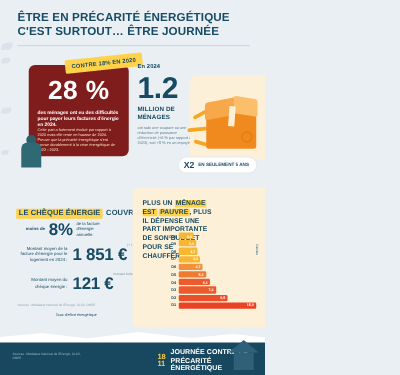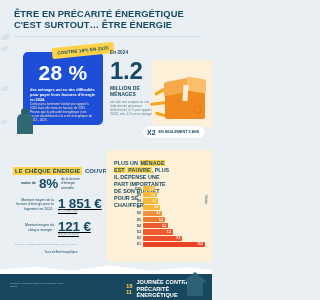--- a/index.html
+++ b/index.html
@@ -22,21 +22,21 @@
   .title{
     position:absolute;left:14px;top:9px;width:190px;
     color:#174a63;font-weight:bold;font-size:9.3px;line-height:11.4px;
     letter-spacing:.1px;
   }
   .rule{position:absolute;left:14px;top:36px;width:186px;height:1px;background:#cfd9e1;}
 
   
   .card-orange{
     position:absolute;left:23px;top:52px;width:80px;height:73px;
-    background:#1d4ed8;border-radius:5px;
+    background:#7f1d1d;border-radius:5px;
   }
   .ribbon{
     position:absolute;left:52px;top:45px;width:62px;height:11px;
     background:#ffd24a;border-radius:1.5px;
     transform:rotate(-6deg);
     display:flex;align-items:center;justify-content:center;
   }
   .ribbon span{
     color:#174a63;font-weight:bold;font-size:4.6px;letter-spacing:.15px;
     white-space:nowrap;
@@ -106,21 +106,21 @@
   .srow .tail{color:#174a63;font-size:3.4px;line-height:4.2px;}
   .srow .tiny{color:#7d96a6;font-size:2.6px;line-height:3.2px;}
 
   .r1{left:20px;top:176px;}
   .r1 .lead{width:16px;margin-right:3px;}
   .r1 .tail{margin-left:3px;width:26px;}
   .r2{left:14px;top:196px;}
   .r2 .lead{width:40px;margin-right:4px;font-weight:normal;}
   .r3{left:14px;top:219px;}
   .r3 .lead{width:40px;margin-right:4px;font-weight:normal;}
-  .numwrap{display:flex;flex-direction:column;text-decoration:underline;}
+  .numwrap{display:flex;flex-direction:row;}
   .numwrap .tiny{margin-top:-1px;}
 
   .src{position:absolute;left:14px;top:243px;color:#93a7b4;font-size:2.5px;line-height:3.2px;width:88px;}
 
   
   .card-chart{
     position:absolute;left:106px;top:150px;width:106px;height:112px;
     background:#fdf0d9;border-radius:5px 0 0 5px;
   }
   .chart-head{position:absolute;left:114px;top:160px;width:56px;
@@ -154,21 +154,21 @@
 </head>
 <body>
 
 <div class="page">
 
   <div class="leaf a"></div>
   <div class="leaf b"></div>
   <div class="leaf c"></div>
   <div class="leaf d"></div>
 
-  <div class="title">ÊTRE EN PRÉCARITÉ ÉNERGÉTIQUE C'EST SURTOUT… ÊTRE ÉNERGIE</div>
+  <div class="title">ÊTRE EN PRÉCARITÉ ÉNERGÉTIQUE C'EST SURTOUT… ÊTRE JOURNÉE</div>
   <div class="rule"></div>
 
   <div class="card-orange">
     <div class="big28">28 %</div>
     <div class="or-sub">des ménages ont eu des difficultés pour payer leurs factures d'énergie en 2024.</div>
     <div class="or-note">Cette part a fortement évolué par rapport à 2020 mais elle reste en hausse de 2020. Preuve que la précarité énergétique s'est accrue durablement à la crise énergétique de 2022 - 2023.</div>
   </div>
   <div class="ribbon">
     <span>CONTRE 18% EN 2020</span>
   </div>

